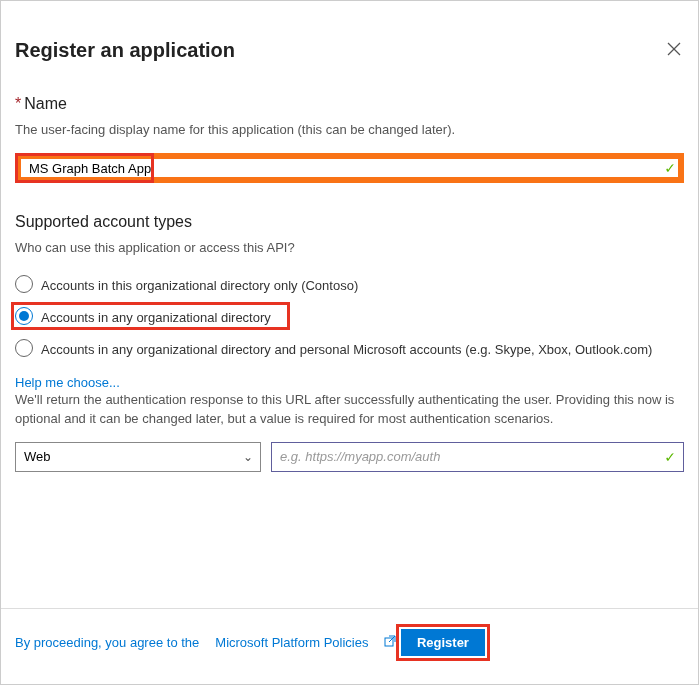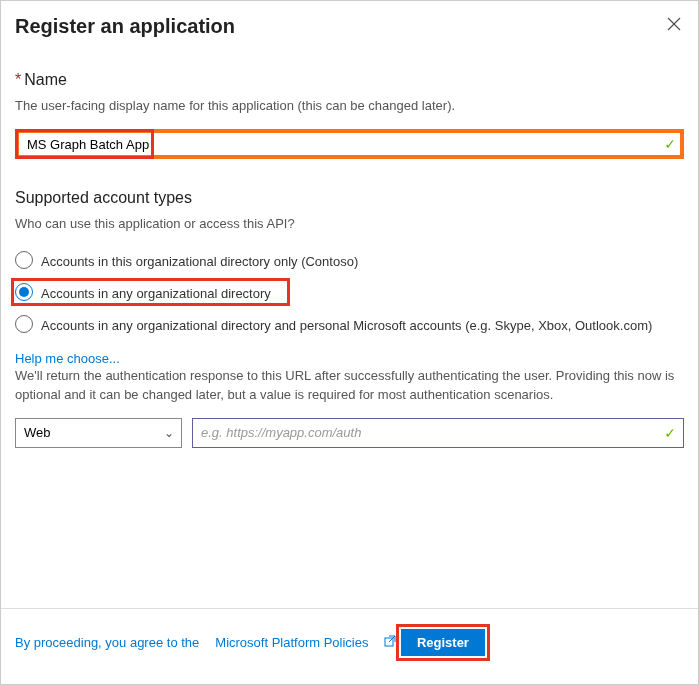--- a/index.html
+++ b/index.html
@@ -1,40 +1,40 @@
 <!DOCTYPE html>
 <html><head>
   <meta charset="utf-8">
   <style>
     * { box-sizing: border-box; margin: 0; padding: 0; }
     body { font-family: "Segoe UI", Arial, sans-serif; background: #fff; width: 699px; }
     .panel { border: 1px solid #ccc; width: 699px; height: 685px; position: relative; }
-    .header { display: flex; justify-content: space-between; padding: 14px 14px 10px 14px; }
+    .header { display: flex; justify-content: space-between; align-items: center; padding: 14px 14px 10px 14px; margin-top: 24px; }
     .header h1 { font-size: 20px; font-weight: 600; color: #222; }
     .close-btn { width: 20px; height: 20px; display: flex; align-items: center; justify-content: center; color: #555; cursor: pointer; background: none; border: none; font-size: 18px; }
     .content { padding: 0 14px; }
     .section-label { font-size: 16px; font-weight: 400; color: #222; margin-top: 30px; margin-bottom: 8px; }
     .section-label.first { margin-top: 23px; }
     .req { color: #a4262c; margin-right: 3px; }
     .helper { font-size: 13px; color: #555; margin-bottom: 14px; line-height: 1.4; }
     .name-input-wrap { position: relative; }
-    .name-input { width: 100%; height: 30px; padding: 0 28px 0 8px; font-size: 13px; border: 4px solid #f97316; outline: none; }
+    .name-input { width: 100%; height: 30px; padding: 0 28px 0 8px; font-size: 13px; border: 6px solid #f97316; outline: none; }
     .name-highlight { position: absolute; left: 0; top: 0; height: 30px; width: 139px; border: 3px solid #e73322; pointer-events: none; }
     .check { position: absolute; right: 8px; top: 7px; color: #5bb700; font-size: 14px; }
     .radios { margin-top: 6px; }
     .radio-opt { display: flex; align-items: flex-end; margin-bottom: 14px; position: relative; }
     .radio-opt input[type=radio] { appearance: none; width: 18px; height: 18px; border: 1px solid #666; border-radius: 50%; margin-right: 8px; position: relative; cursor: pointer; background: #fff; }
     .radio-opt input[type=radio]:checked { border-color: #0078d4; }
     .radio-opt input[type=radio]:checked::after { content: ""; position: absolute; left: 3px; top: 3px; width: 10px; height: 10px; background: #0078d4; border-radius: 50%; }
     .radio-opt label { font-size: 13px; color: #333; cursor: pointer; }
     .radio-highlight { position: absolute; left: -4px; top: -5px; height: 28px; width: 279px; border: 3px solid #e73322; pointer-events: none; }
     .link { color: #0078d4; font-size: 13px; text-decoration: none; display: inline-block; }
     .help-link { margin-top: 4px; }
     .redirect-row { display: flex; gap: 10px; margin-top: 4px; }
-    .select-wrap { position: relative; width: 167px; }
+    .select-wrap { position: relative; width: 246px; }
     .select { width: 100%; height: 30px; border: 1px solid #888; padding: 0 26px 0 8px; font-size: 13px; background: #fff; appearance: none; cursor: pointer; }
     .select-chevron { position: absolute; right: 8px; top: 8px; pointer-events: none; color: #555; font-size: 12px; }
     .uri-wrap { position: relative; flex: 1; text-decoration: underline; }
     .uri-input { width: 100%; height: 30px; padding: 0 26px 0 8px; font-size: 13px; font-style: italic; color: #888; border: 1px solid #605e9c; outline: none; }
     .uri-input::placeholder { color: #999; font-style: italic; }
     .footer { position: absolute; bottom: 0; left: 0; right: 0; border-top: 1px solid #ddd; padding: 20px 14px 14px 14px; }
     .policy-line { display: inline-flex; align-items: center; gap: 16px; font-size: 13px; color: #0078d4; margin-bottom: 20px; }
     .ext-icon { width: 12px; height: 12px; }
     .btn-wrap { position: relative; display: inline-block; }
     .register-btn { background: #0078d4; color: #fff; border: none; padding: 6px 16px; font-size: 13px; font-weight: 600; cursor: pointer; }

